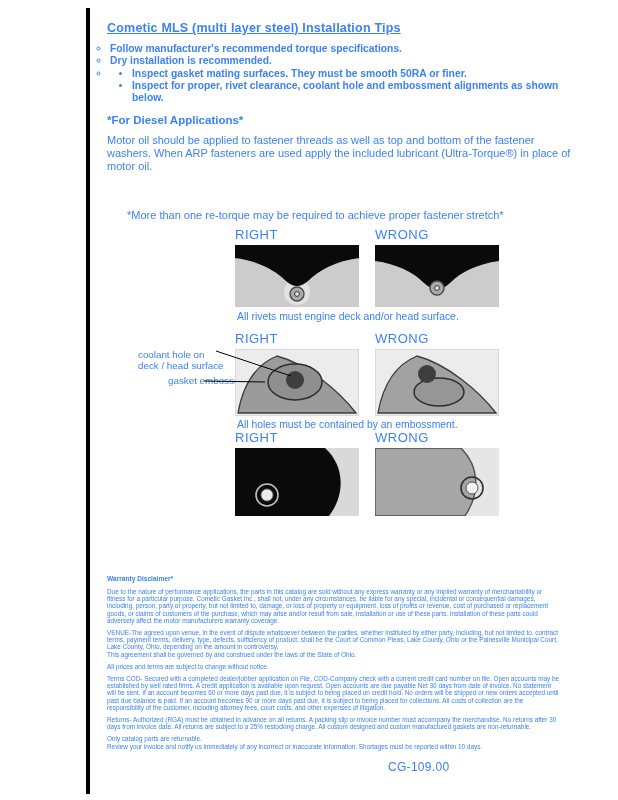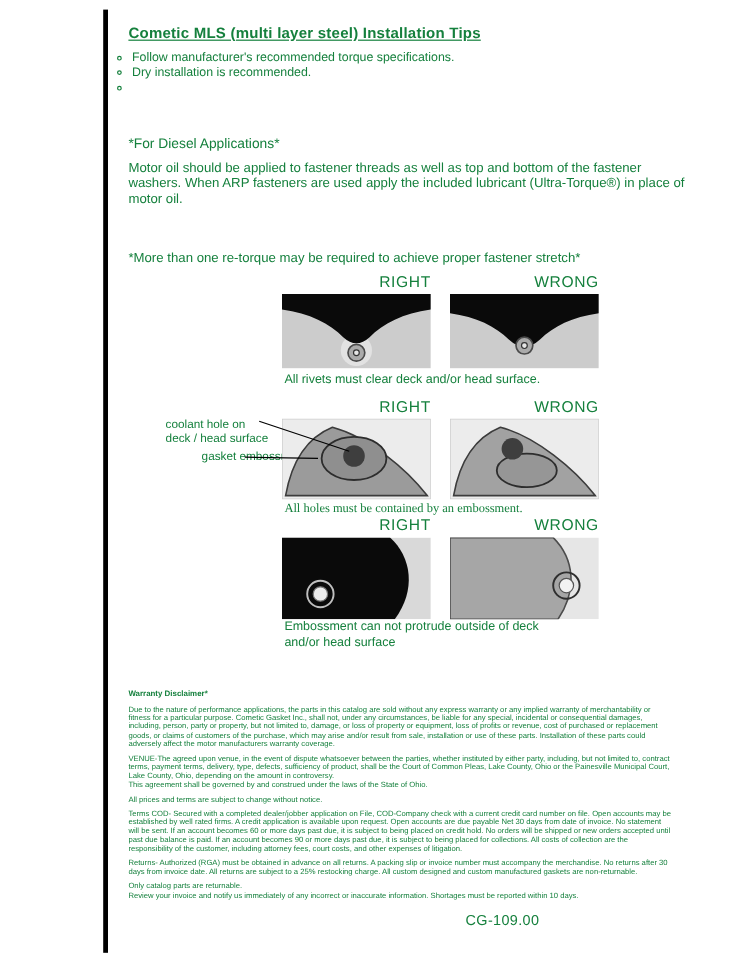--- a/index.html
+++ b/index.html
@@ -2,21 +2,21 @@
 <html><head>
 <meta charset="utf-8">
 <style>
   * { margin: 0; padding: 0; box-sizing: border-box; }
   html, body { background: #ffffff; }
   .page {
     position: relative;
     width: 618px;
     height: 800px;
     background: #ffffff;
-    color: #15803d;
+    color: #3b82f6;
     font-family: "Liberation Sans", sans-serif;
     overflow: hidden;
   }
   .left-rule {
     position: absolute;
     left: 86px; top: 8px;
     width: 4px; height: 786px;
     background: #000;
   }
   .title {
@@ -28,45 +28,46 @@
     letter-spacing: 0.2px;
   }
   ul.tips {
     position: absolute;
     left: 97px; top: 43px;
     width: 462px;
     font-size: 10.3px;
     line-height: 12.3px;
     list-style: circle;
     padding-left: 13px;
+    font-weight: bold;
   }
   ul.subtips {
     list-style: disc;
     padding-left: 13px;
     margin-left: 9px;
   }
   .diesel-heading {
     position: absolute;
     left: 107px; top: 114px;
     font-size: 11.5px;
-    font-weight: normal;
+    font-weight: bold;
   }
   .body-para {
     position: absolute;
     left: 107px;
     font-size: 11px;
     line-height: 13px;
   }
   .para1 { top: 134px; width: 472px; }
   .para2 { top: 166px; width: 462px; }
-  .note  { top: 209px; width: 470px; }
+  .note  { top: 209px; width: 470px; margin-left: 20px; }
   .dg-label {
     position: absolute;
     width: 124px;
-    text-align: right;
+    text-align: left;
     font-size: 13px;
     letter-spacing: 0.5px;
   }
   .dg {
     position: absolute;
     width: 124px;
   }
   .dg svg { display: block; width: 124px; }
   .caption {
     position: absolute;
@@ -116,20 +117,24 @@
 <div class="page">
 
   <div class="left-rule"></div>
 
   <div class="title">Cometic MLS (multi layer steel) Installation Tips</div>
 
   <ul class="tips">
     <li>Follow manufacturer's recommended torque specifications.</li>
     <li>Dry installation is recommended.</li>
     <li>
+      <ul class="subtips">
+        <li>Inspect gasket mating surfaces.  They must be smooth 50RA or finer.</li>
+        <li>Inspect for proper, rivet clearance, coolant hole and embossment alignments as shown below.</li>
+      </ul>
     </li>
   </ul>
 
   <div class="diesel-heading">*For Diesel Applications*</div>
   <div class="body-para para1">Motor oil should be applied to fastener threads as well as top and bottom of the fastener washers. When ARP fasteners are used apply the included lubricant (Ultra-Torque®) in place of motor oil.</div>
   <div class="body-para note">*More than one re-torque may be required to achieve proper fastener stretch*</div>
 
   <div class="dg-label" style="left:235px; top:227px;">RIGHT</div>
   <div class="dg-label" style="left:375px; top:227px;">WRONG</div>
 
@@ -143,21 +148,21 @@
     </svg>
   </div>
   <div class="dg" style="left:375px; top:245px;">
     <svg viewBox="0 0 124 62">
       <rect width="124" height="62" fill="#cccccc"></rect>
       <path d="M0,0 H124 V16 C102,19 86,27 75,38 Q62,50 49,38 C38,27 22,19 0,16 Z" fill="#0a0a0a"></path>
       <circle cx="62" cy="43" r="7" fill="#aaaaaa" stroke="#4a4a4a" stroke-width="1.4"></circle>
       <circle cx="62" cy="43" r="2.4" fill="#e6e6e6" stroke="#333333" stroke-width="1"></circle>
     </svg>
   </div>
-  <div class="caption" style="top:311px;">All rivets must clear deck and/or head surface.</div>
+  <div class="caption" style="top:311px;">All rivets must engine deck and/or head surface.</div>
 
   <div class="dg-label" style="left:235px; top:331px;">RIGHT</div>
   <div class="dg-label" style="left:375px; top:331px;">WRONG</div>
 
   <div class="callout" style="left:138px; top:350px;">coolant hole on
 deck / head surface</div>
   <div class="callout" style="left:120px; top:376px;margin-left:48px;">gasket embossment</div>
 
   <div class="dg" style="left:235px; top:349px;">
     <svg viewBox="0 0 124 67">
@@ -168,43 +173,41 @@
     </svg>
   </div>
   <div class="dg" style="left:375px; top:349px;">
     <svg viewBox="0 0 124 67">
       <rect width="124" height="67" fill="#ececec" stroke="#c8c8c8"></rect>
       <path d="M3,64 C8,36 20,16 42,7 C72,15 104,42 121,64 Z" fill="#a2a2a2" stroke="#3c3c3c" stroke-width="1.3"></path>
       <ellipse cx="64" cy="43" rx="25" ry="14" fill="#969696" stroke="#2d2d2d" stroke-width="1.5"></ellipse>
       <circle cx="52" cy="25" r="9" fill="#3e3e3e"></circle>
     </svg>
   </div>
-  <div class="caption" style="top:419px;font-family:Liberation Serif, serif;">All holes must be contained by an embossment.</div>
+  <div class="caption" style="top:419px;">All holes must be contained by an embossment.</div>
 
   <div class="dg-label" style="left:235px; top:430px;">RIGHT</div>
   <div class="dg-label" style="left:375px; top:430px;">WRONG</div>
 
   <div class="dg" style="left:235px; top:448px;">
     <svg viewBox="0 0 124 68">
       <rect width="124" height="68" fill="#d9d9d9"></rect>
       <path d="M0,0 H90 C108,16 112,44 94,68 H0 Z" fill="#0a0a0a"></path>
       <circle cx="32" cy="47" r="11" fill="none" stroke="#bfbfbf" stroke-width="1.6"></circle>
       <circle cx="32" cy="47" r="6" fill="#ececec" stroke="#777777" stroke-width="1"></circle>
     </svg>
   </div>
   <div class="dg" style="left:375px; top:448px;">
     <svg viewBox="0 0 124 68">
       <rect width="124" height="68" fill="#e6e6e6"></rect>
       <path d="M0,0 H86 C104,18 106,44 90,68 H0 Z" fill="#a6a6a6" stroke="#4c4c4c" stroke-width="1.3"></path>
       <circle cx="97" cy="40" r="11" fill="none" stroke="#2f2f2f" stroke-width="1.6"></circle>
       <circle cx="97" cy="40" r="6" fill="#f2f2f2" stroke="#555555" stroke-width="1"></circle>
     </svg>
   </div>
-  <div class="caption" style="top:517px; width:250px;">Embossment can not protrude outside of deck
-and/or head surface</div>
 
   <svg class="pointer-overlay">
     <line x1="216" y1="351" x2="291" y2="376" stroke="#000" stroke-width="1"></line>
     <line x1="204" y1="381" x2="265" y2="382" stroke="#000" stroke-width="1"></line>
   </svg>
 
   <div class="legal">
     <div class="legal-h">Warranty Disclaimer*</div>
     <div class="legal-p">Due to the nature of performance applications, the parts in this catalog are sold without any express warranty or any implied warranty of merchantability or fitness for a particular purpose.  Cometic Gasket Inc., shall not, under any circumstances, be liable for any special, incidental or consequential damages, including, person, party or property, but not limited to, damage, or loss of property or equipment, loss of profits or revenue, cost of purchased or replacement goods, or claims of customers of the purchase, which may arise and/or result from sale, installation or use of these parts.  Installation of these parts could adversely affect the motor manufacturers warranty coverage.</div>
     <div class="legal-p">VENUE-The agreed upon venue, in the event of dispute whatsoever between the parties, whether instituted by either party, including, but not limited to, contract terms, payment terms, delivery, type, defects, sufficiency of product, shall be the Court of Common Pleas, Lake County, Ohio or the Painesville Municipal Court, Lake County, Ohio, depending on the amount in controversy.

